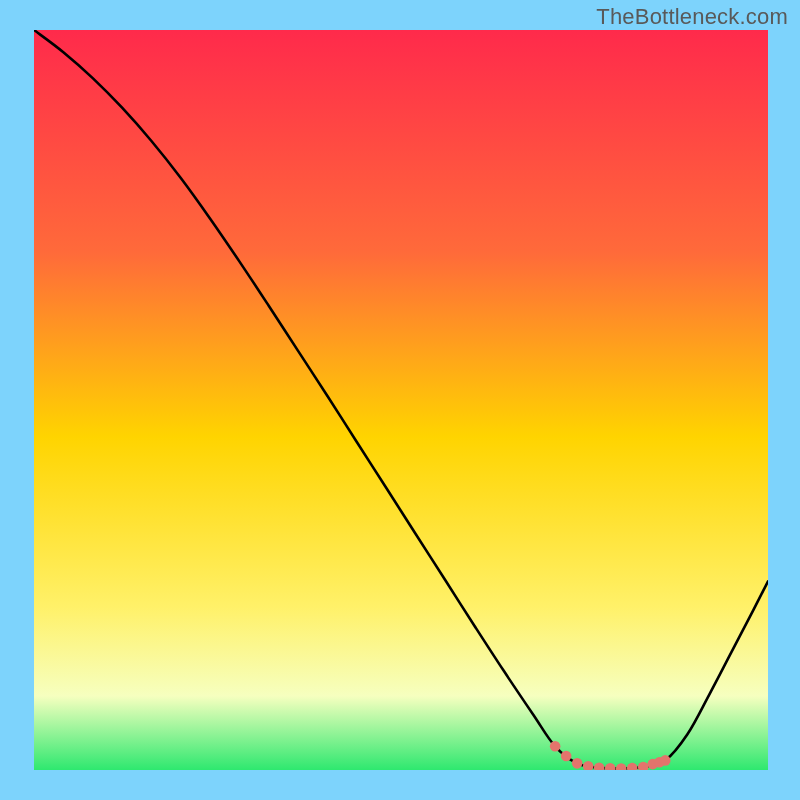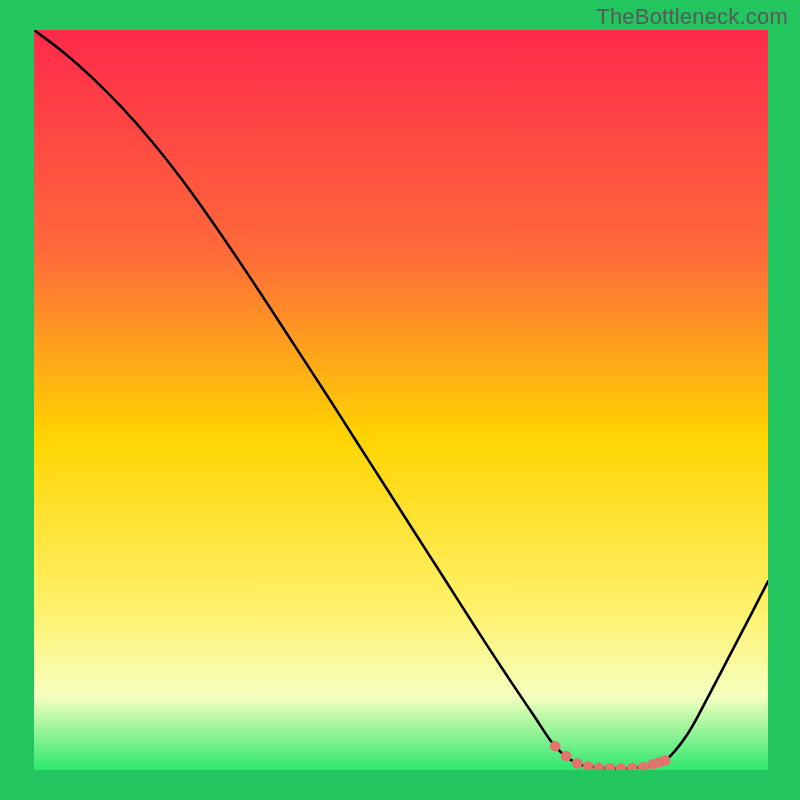--- a/index.html
+++ b/index.html
@@ -8,21 +8,21 @@
     width: 800px;
     height: 800px;
     background: #000;
     overflow: hidden;
     font-family: Arial, Helvetica, sans-serif;
   }
   .frame {
     position: relative;
     width: 800px;
     height: 800px;
-    background: #22c55e;
+    background: #7dd3fc;
   }
   .watermark {
     position: absolute;
     top: 4px;
     right: 12px;
     color: #595959;
     font-size: 22px;
     font-weight: 400;
     letter-spacing: 0.2px;
     z-index: 5;

